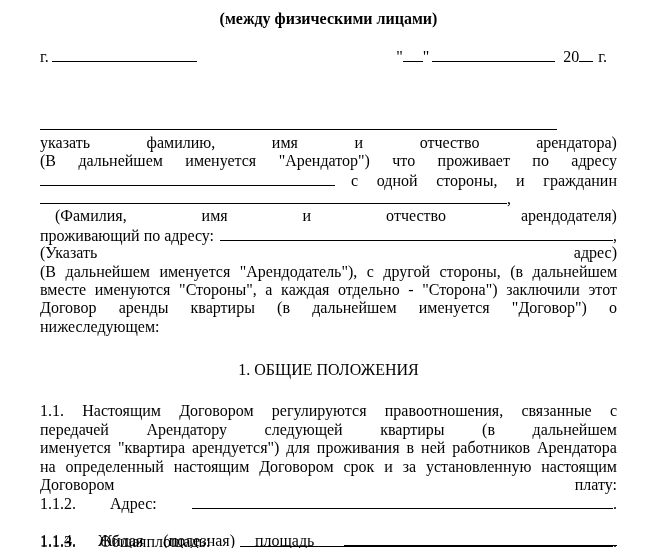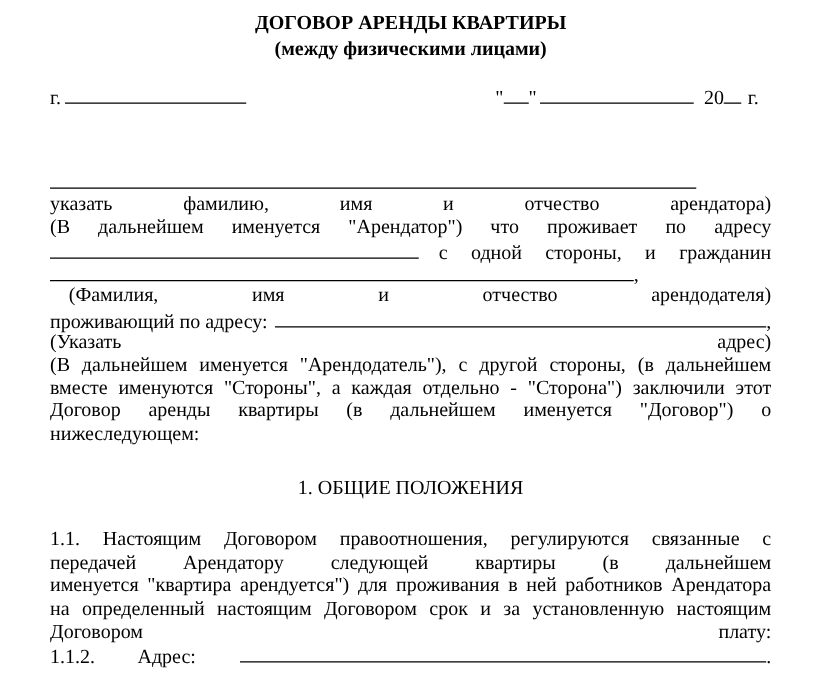--- a/index.html
+++ b/index.html
@@ -68,21 +68,20 @@
   .w517 { width: 517px; }
 
   .jfill { flex: 1 1 auto; display: flex; justify-content: space-between; align-items: baseline; }
 </style>
 </head>
 <body>
 
 <div class="page">
 
   <div class="doc-title">
-    <div>ДОГОВОР АРЕНДЫ КВАРТИРЫ</div>
     <div>(между физическими лицами)</div>
   </div>
 
   <div class="date-row">
     <span>
       <span>г.</span><span class="bl w145 ml3"></span>
     </span>
     <span class="date-right">
       <span>"</span><span class="bl w20"></span><span>"</span><span class="bl w123 ml3"></span><span class="ml8">20</span><span class="bl w14"></span><span class="ml5">г.</span>
     </span>
@@ -179,22 +178,22 @@
     <div class="line">нижеследующем:</div>
   </div>
 
   <div class="heading line">1. ОБЩИЕ ПОЛОЖЕНИЯ</div>
 
   <div class="clause">
     <div class="jline">
         <span>1.1.</span>
         <span>Настоящим</span>
         <span>Договором</span>
+        <span>регулируются</span>
         <span>правоотношения,</span>
-        <span>регулируются</span>
         <span>связанные</span>
         <span>с</span>
       </div>
     <div class="jline">
         <span>передачей</span>
         <span>Арендатору</span>
         <span>следующей</span>
         <span>квартиры</span>
         <span>(в</span>
         <span>дальнейшем</span>

